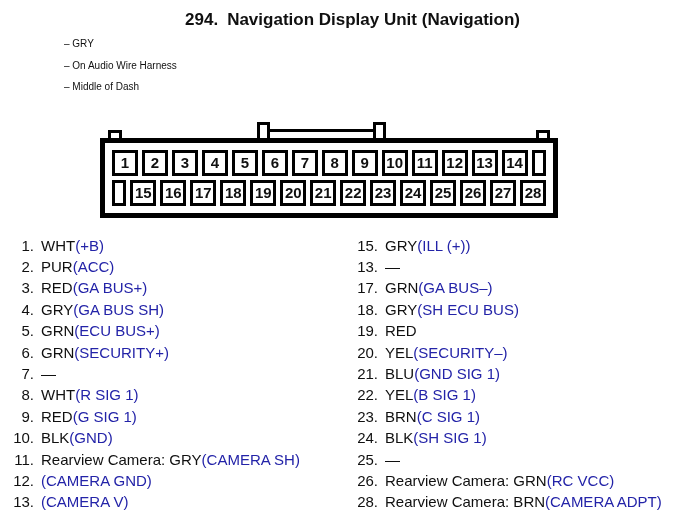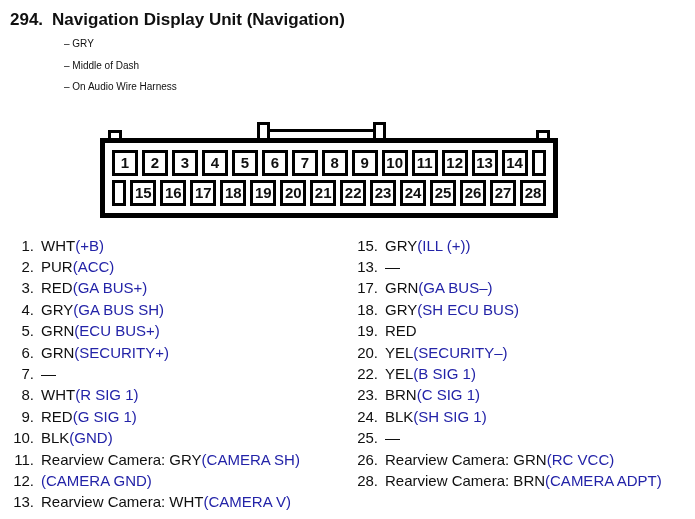--- a/index.html
+++ b/index.html
@@ -10,21 +10,21 @@
   body{
     width:695px;height:519px;
     background:#ffffff;
     overflow:hidden;
     font-family:"Liberation Sans", sans-serif;
     color:var(--ink);
   }
   .page{position:relative;width:695px;height:519px;}
 
   
-  .header{margin:9px 0 0 10px;font-weight:bold;font-size:17px;line-height:21px;display:flex;}
+  .header{margin:9px 0 0 10px;font-weight:bold;font-size:17px;line-height:21px;display:flex;justify-content:center;}
   .idx{display:inline-block;min-width:30px;margin-right:9px;}
   .details{margin:3px 0 0 64px;font-size:10px;line-height:21.5px;}
 
   
   .connector-wrap{position:relative;margin:40px 0 0 100px;width:458px;}
   .ear{position:absolute;top:-8px;width:8px;height:16px;border:3px solid #000;background:#fff;z-index:0;}
   .ear-l{left:8px;}
   .ear-r{right:8px;}
   .latch-bar{position:absolute;top:-9px;left:164px;width:114px;height:10px;border:3px solid #000;background:#fff;z-index:0;}
   .latch-post{position:absolute;top:-16px;width:7px;height:24px;border:3px solid #000;background:#fff;z-index:0;}
@@ -58,22 +58,22 @@
 
 <div class="page">
 
   <div class="header">
     <span class="idx">294.</span>
     <span>Navigation Display Unit (Navigation)</span>
   </div>
 
   <div class="details" id="details">
       <div>– GRY</div>
+      <div>– On Audio Wire Harness</div>
       <div>– Middle of Dash</div>
-      <div>– On Audio Wire Harness</div>
     </div>
 
   <div class="connector-wrap">
     <div class="ear ear-l"></div>
     <div class="ear ear-r"></div>
     <div class="latch-bar"></div>
     <div class="latch-post post-l"></div>
     <div class="latch-post post-r"></div>
     <div class="housing">
       <div class="pin-row" id="row-top">
@@ -168,21 +168,20 @@
           <span class="pin-num">11.</span>
           <span class="pin-label">Rearview Camera: GRY </span>
           <span class="pin-signal">(CAMERA SH)</span>
         </div>
         <div class="pin-item">
           <span class="pin-num">12.</span>
           <span class="pin-signal">(CAMERA GND)</span>
         </div>
         <div class="pin-item">
           <span class="pin-num">13.</span>
-          <span class="pin-label">Rearview Camera: WHT </span>
           <span class="pin-signal">(CAMERA V)</span>
         </div>
         <div class="pin-item">
           <span class="pin-num">14.</span>
           <span class="pin-label">—</span>
         </div>
       </div>
     <div class="col col-right" id="col-right">
         <div class="pin-item">
           <span class="pin-num">15.</span>
@@ -206,20 +205,25 @@
         <div class="pin-item">
           <span class="pin-num">19.</span>
           <span class="pin-label">RED </span>
         </div>
         <div class="pin-item">
           <span class="pin-num">20.</span>
           <span class="pin-label">YEL </span>
           <span class="pin-signal">(SECURITY–)</span>
         </div>
         <div class="pin-item">
+          <span class="pin-num">21.</span>
+          <span class="pin-label">BLU </span>
+          <span class="pin-signal">(GND SIG 1)</span>
+        </div>
+        <div class="pin-item">
           <span class="pin-num">22.</span>
           <span class="pin-label">YEL </span>
           <span class="pin-signal">(B SIG 1)</span>
         </div>
         <div class="pin-item">
           <span class="pin-num">23.</span>
           <span class="pin-label">BRN </span>
           <span class="pin-signal">(C SIG 1)</span>
         </div>
         <div class="pin-item">

